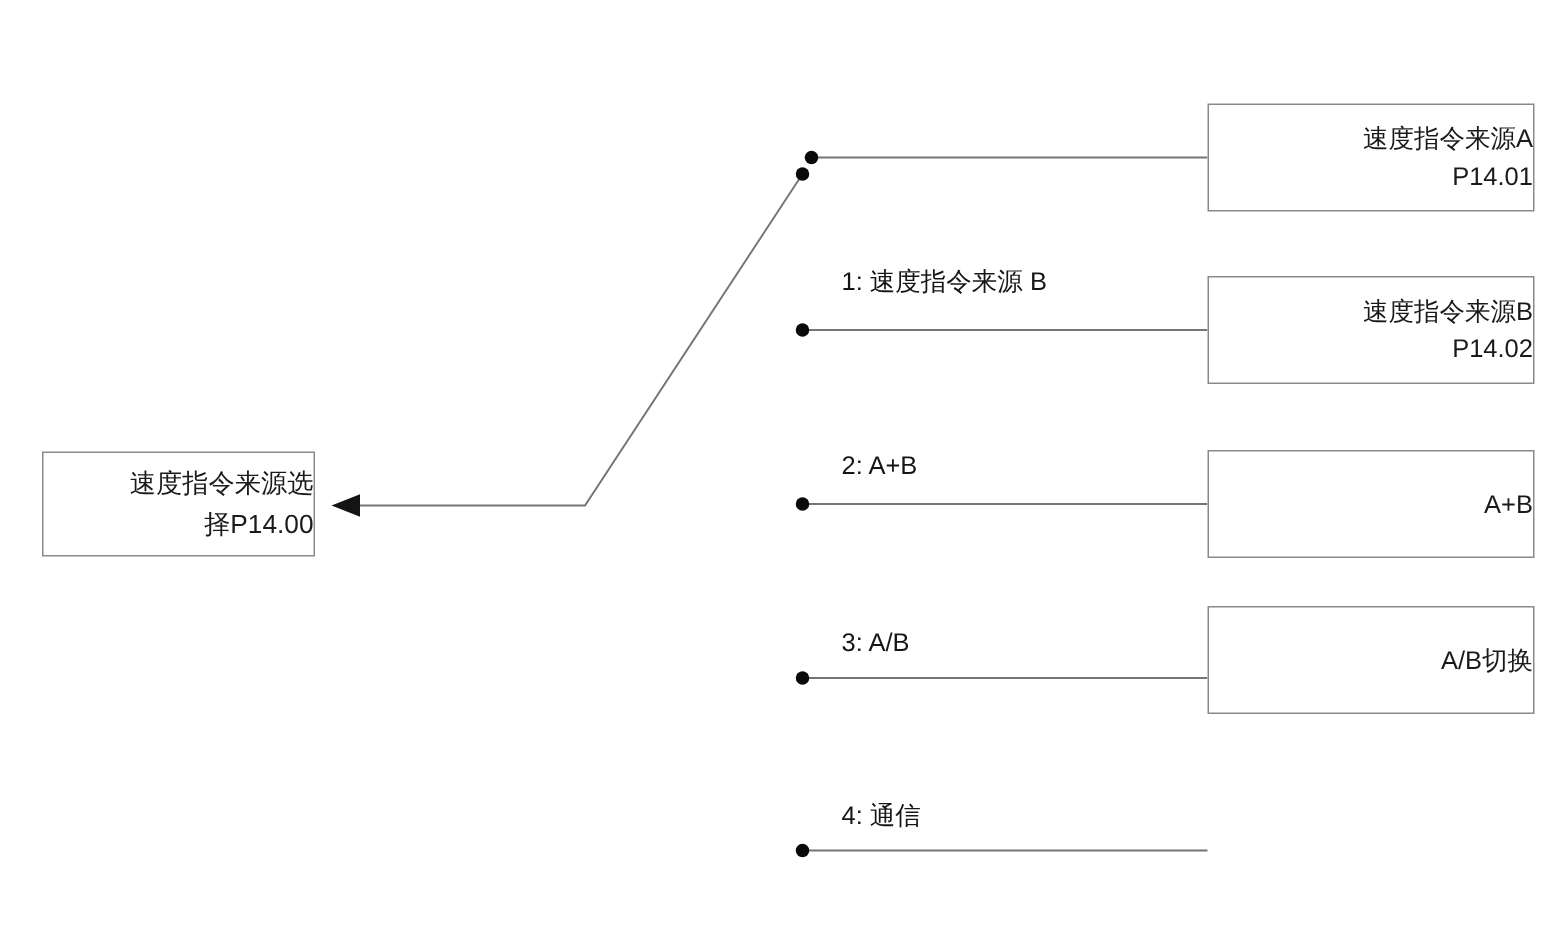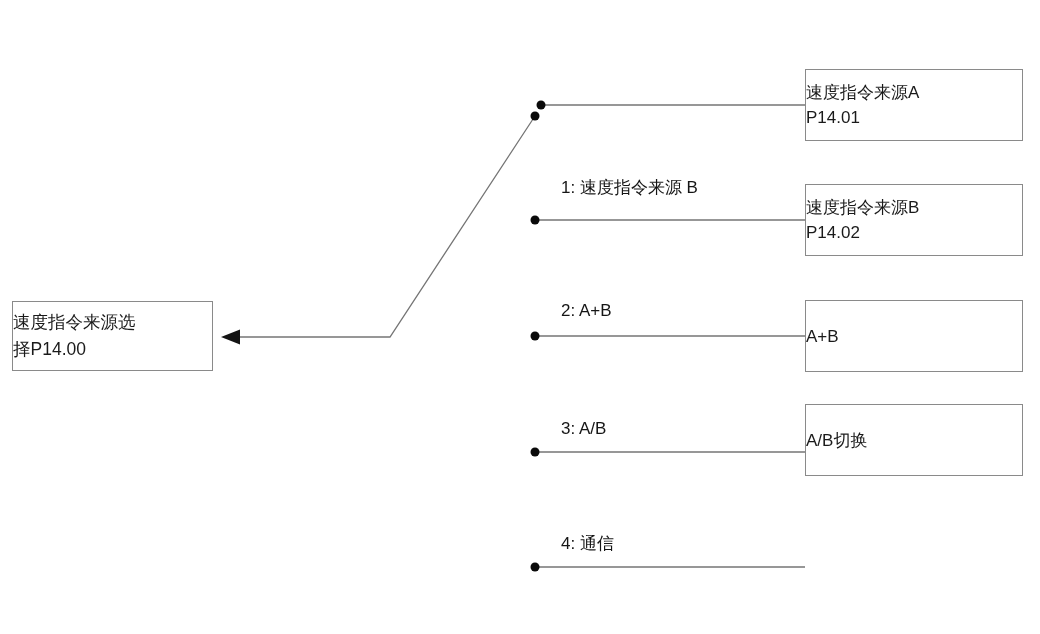--- a/index.html
+++ b/index.html
@@ -37,27 +37,27 @@
     stroke: none;
   }
   .box {
     position: absolute;
     box-sizing: border-box;
     border: 1px solid #8a8a8a;
     background: #ffffff;
     display: flex;
     flex-direction: column;
     justify-content: center;
-    align-items: flex-start;
+    align-items: flex-end;
     text-align: center;
   }
   .selector-box {
-    left: 12px;
+    left: 28px;
     top: 301px;
-    width: 201px;
+    width: 182px;
     height: 70px;
     font-size: 17.5px;
   }
   .selector-box .line {
     line-height: 27px;
     white-space: nowrap;
   }
   .target-box {
     left: 805px;
     width: 218px;

